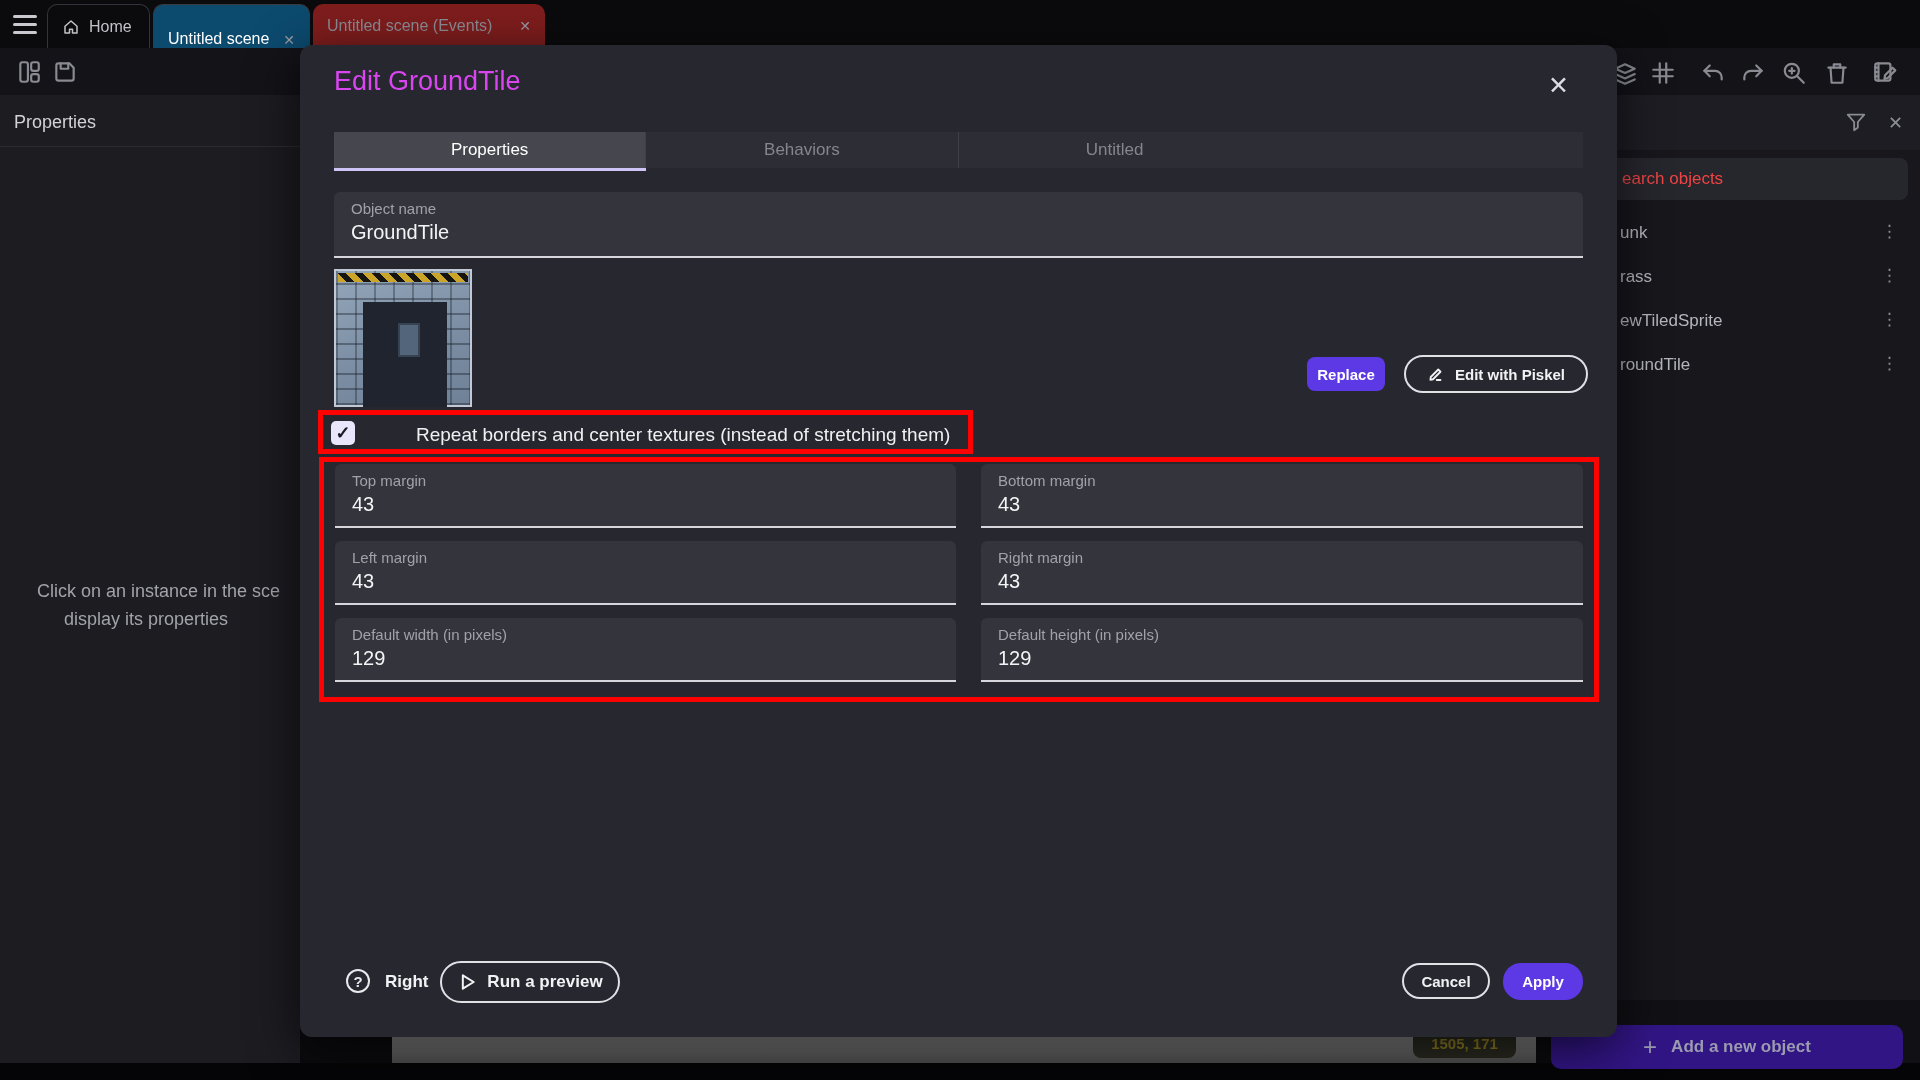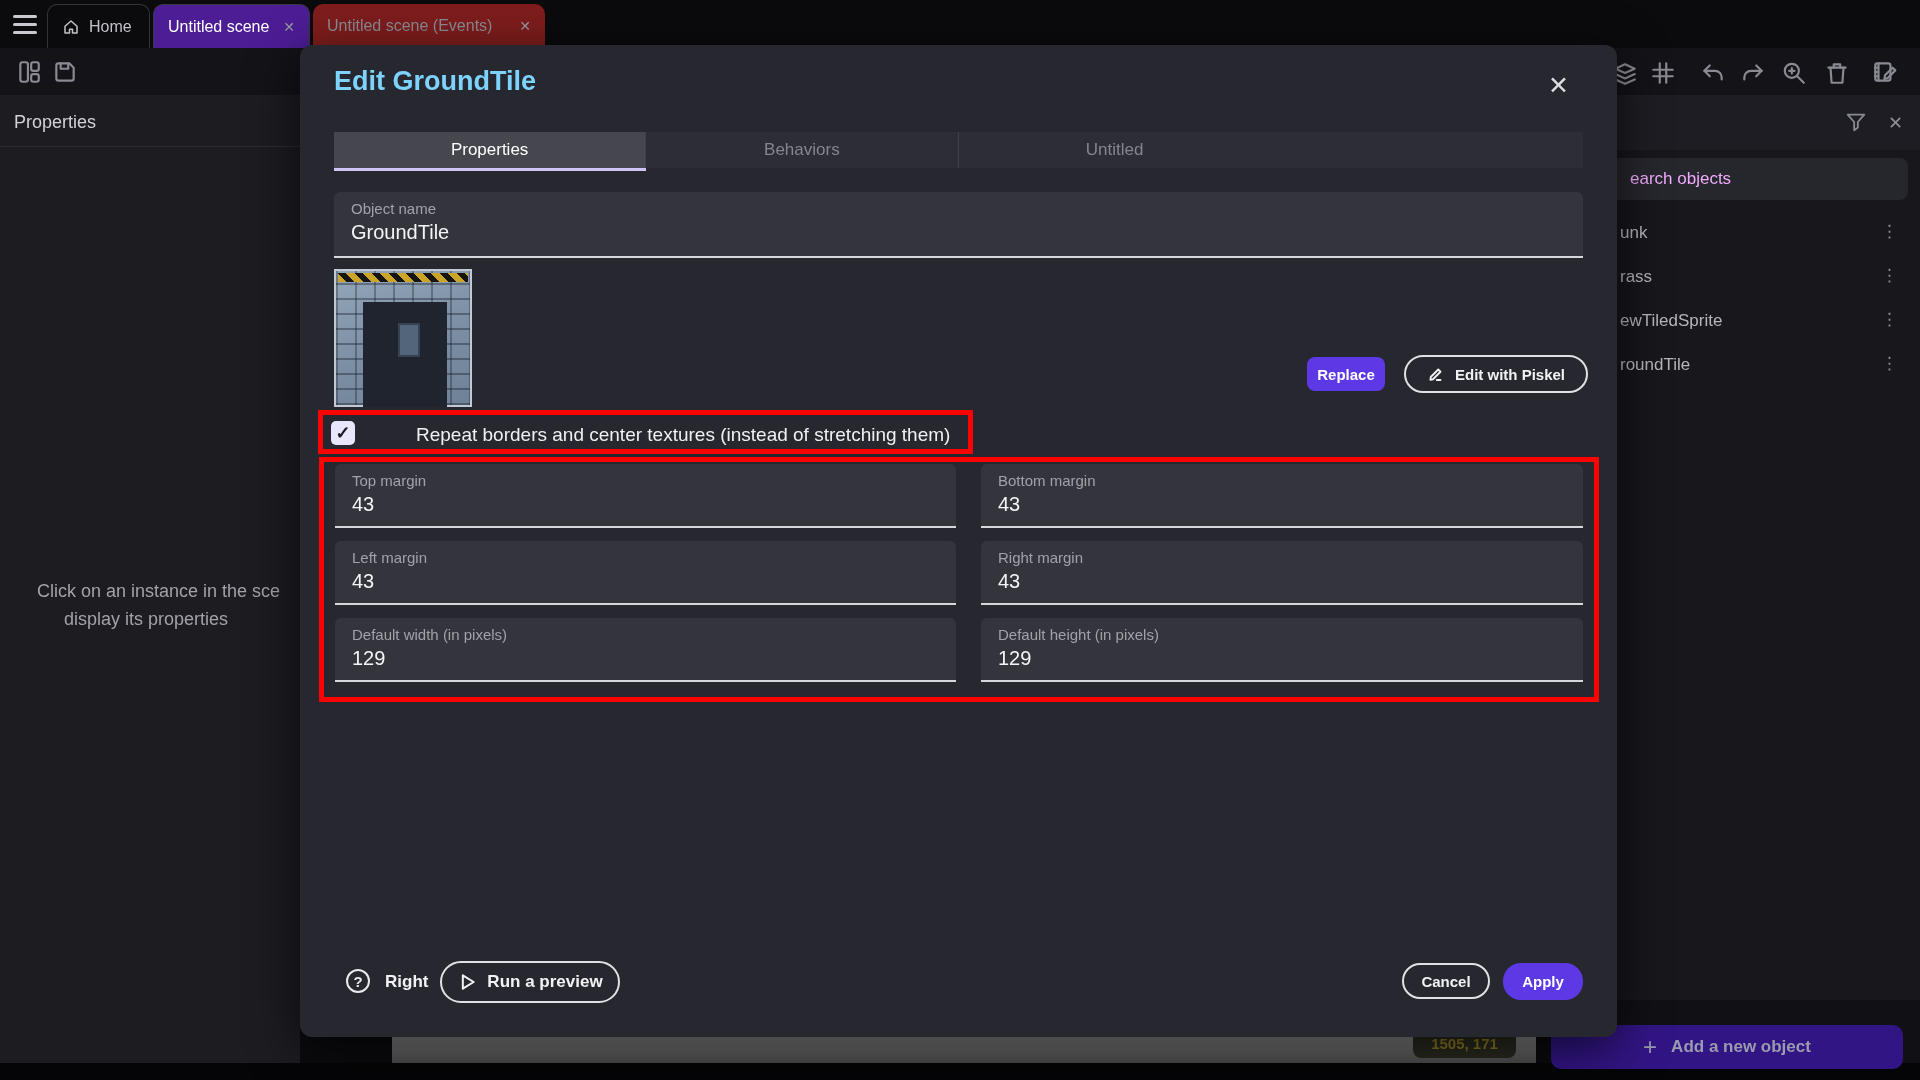--- a/index.html
+++ b/index.html
@@ -7,58 +7,58 @@
               font-family:"Liberation Sans", sans-serif; }
   .abs { position:absolute; }
   #stage { position:relative; width:1920px; height:1080px; background:#0b0b0e;padding-left:46px; }
 
   
   #topbar { left:0; top:0; width:1920px; height:48px; background:#0b0b0e; }
   .burger { left:13px; top:15px; width:24px; height:18px; cursor:pointer; }
   .burger span { position:absolute; left:0; width:24px; height:2.5px; background:#c9c9cf; border-radius:2px; }
   .tab { top:4px; height:44px; border-radius:10px 10px 0 0; display:flex; align-items:center; gap:9px; padding:0 14px; font-size:16px; }
   .tab-home { left:47px; width:103px; border:1px solid #33333b; border-bottom:none; color:#c2c2c8; }
-  .tab-active { left:153px; width:157px; background:#4c1d95; color:#ffffff; border:1px solid #3a3a42; border-bottom:none; }
+  .tab-active { left:153px; width:157px; background:#0c4a6e; color:#ffffff; border:1px solid #3a3a42; border-bottom:none;align-items:flex-end; }
   .tab-events { left:313px; width:232px; background:#7f1d1d; color:#8c8c95; }
   .tab .x { margin-left:auto; color:#9a9aa2; font-size:14px; }
 
   
   #toolbar { left:0; top:48px; width:1920px; height:47px; background:#131318; }
   .icon24 { width:26px; height:26px; display:block; }
   .tb-div { top:62px; width:1px; height:22px; background:#3a3a42; }
 
   
   #leftpanel { left:0; top:95px; width:300px; height:968px; background:#1c1c21; }
   #leftpanel .hdr { position:absolute; left:14px; top:17px; font-size:18px; color:#d2d2d7; }
   #leftpanel .hdr-line { position:absolute; left:0; top:51px; width:300px; height:1px; background:#2b2b31; }
   .empty-msg { position:absolute; font-size:18px; color:#a2a2aa; white-space:nowrap; }
 
   
   #rightpanel { left:1617px; top:95px; width:303px; height:985px; background:#17171c; }
   .rp-hdr { position:absolute; left:0; top:0; width:303px; height:55px; background:#1d1d23; }
   .searchbox { position:absolute; left:-57px; top:63px; width:348px; height:42px; background:#26262d; border-radius:8px; }
-  .searchbox .ph { position:absolute; left:62px; top:11px; font-size:17px; color:#f0abfc;margin-left:8px; }
+  .searchbox .ph { position:absolute; left:62px; top:11px; font-size:17px; color:#ef4444; }
   .obj-row { position:absolute; left:0; width:303px; height:44px; }
   .obj-row .nm { position:absolute; left:3px; top:13px; font-size:17px; color:#b6b6be; }
   .obj-row .kebab { position:absolute; right:22px; top:11px; font-size:17px; color:#8c8c95; }
   #rp-bottom { left:1617px; top:1000px; width:303px; height:80px; background:#101015; }
   #add-btn { left:1551px; top:1025px; width:352px; height:44px; background:#321585; border-radius:10px;
              display:flex; align-items:center; justify-content:center; gap:14px; color:#9b9bb0; font-weight:bold; font-size:17px; }
   #add-btn .plus { font-size:24px; font-weight:normal; }
 
   
   #canvas-strip { left:392px; top:1037px; width:1144px; height:26px; background:linear-gradient(#888888,#4d4d4d); }
   #coords-chip { left:1413px; top:1028px; width:103px; height:30px; background:#2a2a21; border-radius:8px;
                  color:#8d7b1f; font-weight:bold; font-size:15px; display:flex; align-items:center; justify-content:center; }
   #blackstrip { left:0; top:1063px; width:1920px; height:17px; background:#050507; }
 
   
   #dialog { left:300px; top:45px; width:1317px; height:992px; background:#272730; border-radius:12px;
             box-shadow:0 12px 50px rgba(0,0,0,.65); }
-  #dlg-title { position:absolute; left:34px; top:21px; font-size:27px; font-weight:bold; color:#7dd3fc; }
+  #dlg-title { position:absolute; left:34px; top:21px; font-size:27px; font-weight:normal; color:#d946ef; }
   #dlg-close { position:absolute; left:1248px; top:26px; font-size:25px; color:#dcdce2; cursor:pointer; }
 
   #dlg-tabs { position:absolute; left:34px; top:87px; width:1249px; height:36px; background:#2d2d36; display:flex; }
   .dtab { width:312.25px; height:36px; display:flex; align-items:center; justify-content:center;
           font-size:17px; font-weight:500; color:#85858e; border-right:1px solid #3f3f48; }
   .dtab:last-child { border-right:none; }
   .dtab.on { background:#46464f; color:#ffffff; }
   #dlg-tab-underline { position:absolute; left:34px; top:123px; width:312px; height:3px; background:#cfc4f7; }
 
   .field { position:absolute; background:#34343c; border-radius:6px 6px 0 0; border-bottom:2px solid #d6d6dc; }

